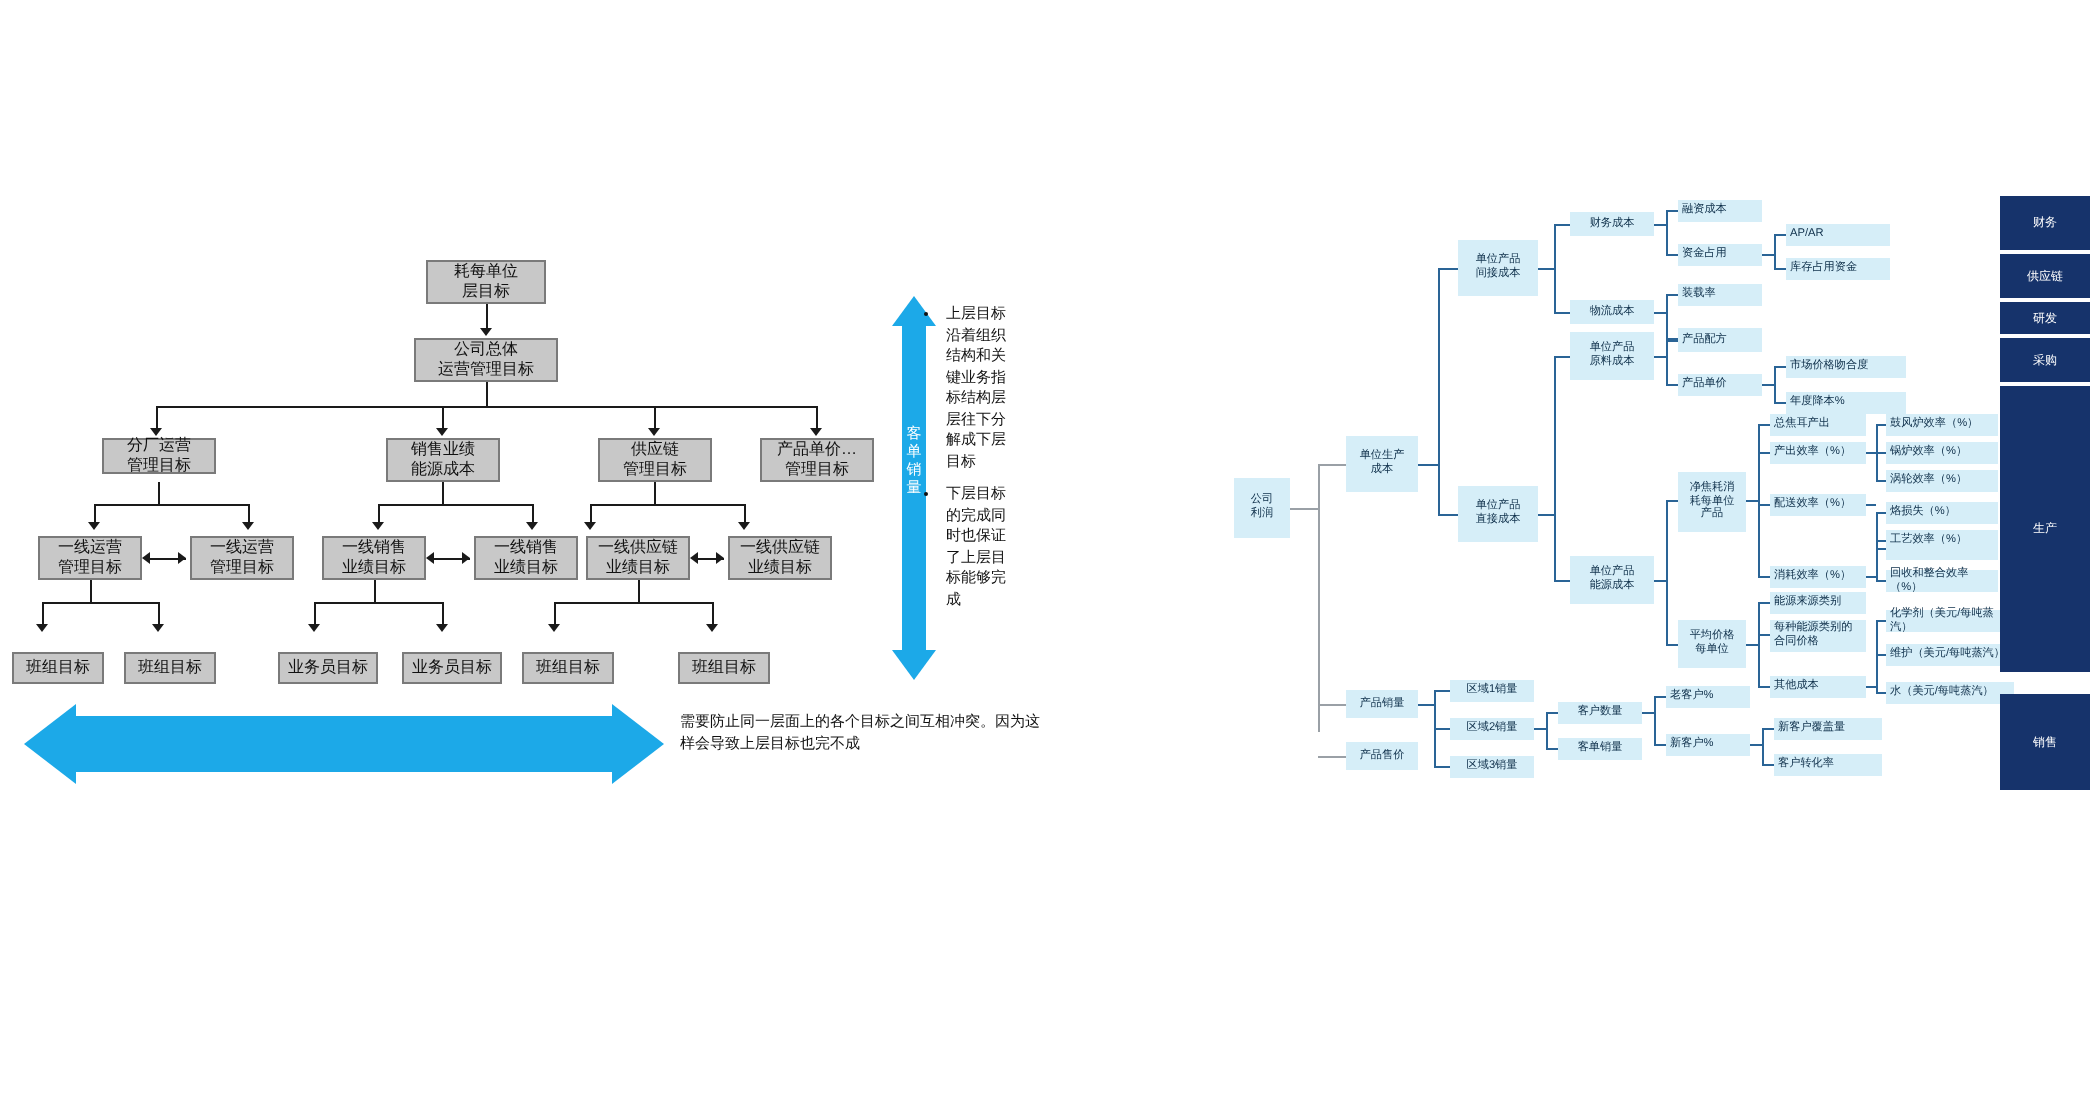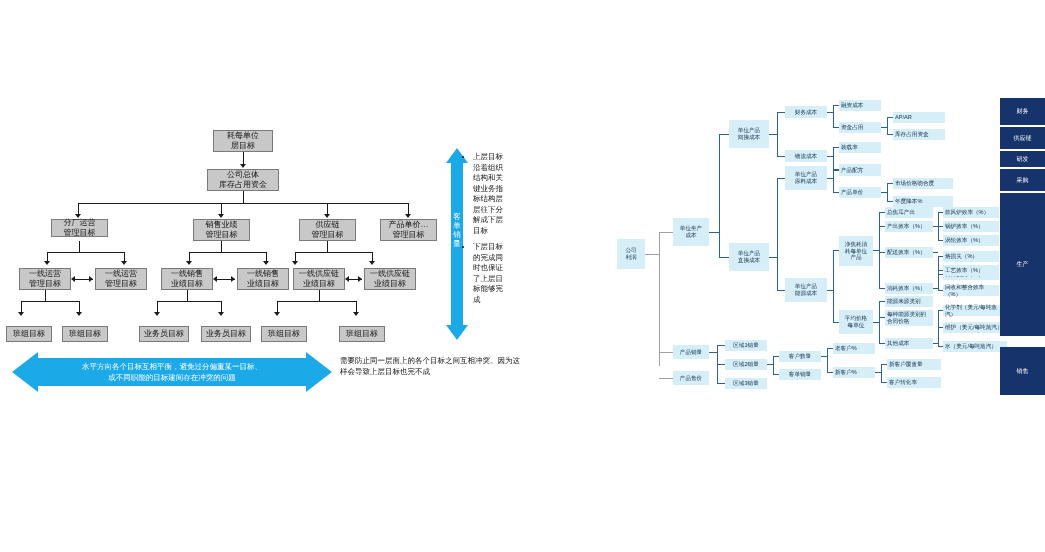--- a/index.html
+++ b/index.html
@@ -103,41 +103,41 @@
 
     <div class="l-node" style="left:213px;top:130px;width:60px;height:22px;">
       <span style="white-space:pre-line">耗每单位
 层目标</span>
     </div>
     <div class="ln lnv" style="left:243px;top:152px;height:13px;"></div>
     <div class="arrowdown" style="left:240px;top:164px;"></div>
 
     <div class="l-node" style="left:207px;top:169px;width:72px;height:22px;">
       <span style="white-space:pre-line">公司总体
-库存占用资金</span>
+运营管理目标</span>
     </div>
 
     <div class="ln lnv" style="left:243px;top:191px;height:12px;"></div>
     <div class="ln lnh" style="left:78px;top:203px;width:330px;"></div>
     <div class="ln lnv" style="left:78px;top:203px;height:12px;"></div>
     <div class="arrowdown" style="left:75px;top:214px;"></div>
     <div class="ln lnv" style="left:221px;top:203px;height:12px;"></div>
     <div class="arrowdown" style="left:218px;top:214px;"></div>
     <div class="ln lnv" style="left:327px;top:203px;height:12px;"></div>
     <div class="arrowdown" style="left:324px;top:214px;"></div>
     <div class="ln lnv" style="left:408px;top:203px;height:12px;"></div>
     <div class="arrowdown" style="left:405px;top:214px;"></div>
 
     <div class="l-node" style="left:51px;top:219px;width:57px;height:18px;">
       <span style="white-space:pre-line">分厂运营
 管理目标</span>
     </div>
     <div class="l-node" style="left:193px;top:219px;width:57px;height:22px;">
       <span style="white-space:pre-line">销售业绩
-管理目标</span>
+能源成本</span>
     </div>
     <div class="l-node" style="left:299px;top:219px;width:57px;height:22px;">
       <span style="white-space:pre-line">供应链
 管理目标</span>
     </div>
     <div class="l-node" style="left:380px;top:219px;width:57px;height:22px;">
       <span style="white-space:pre-line">产品单价…
 管理目标</span>
     </div>
 
@@ -250,22 +250,20 @@
       <ul>
         <li>上层目标沿着组织结构和关键业务指标结构层层往下分解成下层目标</li>
         <li>下层目标的完成同时也保证了上层目标能够完成</li>
       </ul>
     </div>
 
     <div class="h-arrow">
       <div class="tipl"></div>
       <div class="shaft"></div>
       <div class="tipr"></div>
-      <div class="hlabel" style="white-space:pre-line">水平方向各个目标互相平衡，避免过分偏重某一目标、
-或不同职能的目标建间存在冲突的问题</div>
     </div>
 
     <div class="bottom-note">需要防止同一层面上的各个目标之间互相冲突。因为这样会导致上层目标也完不成</div>
   </div>
 
   <div>
 
     <div class="r-node" style="left:617px;top:239px;width:28px;height:30px;">
       <span style="white-space:pre-line">公司
 利润</span>

